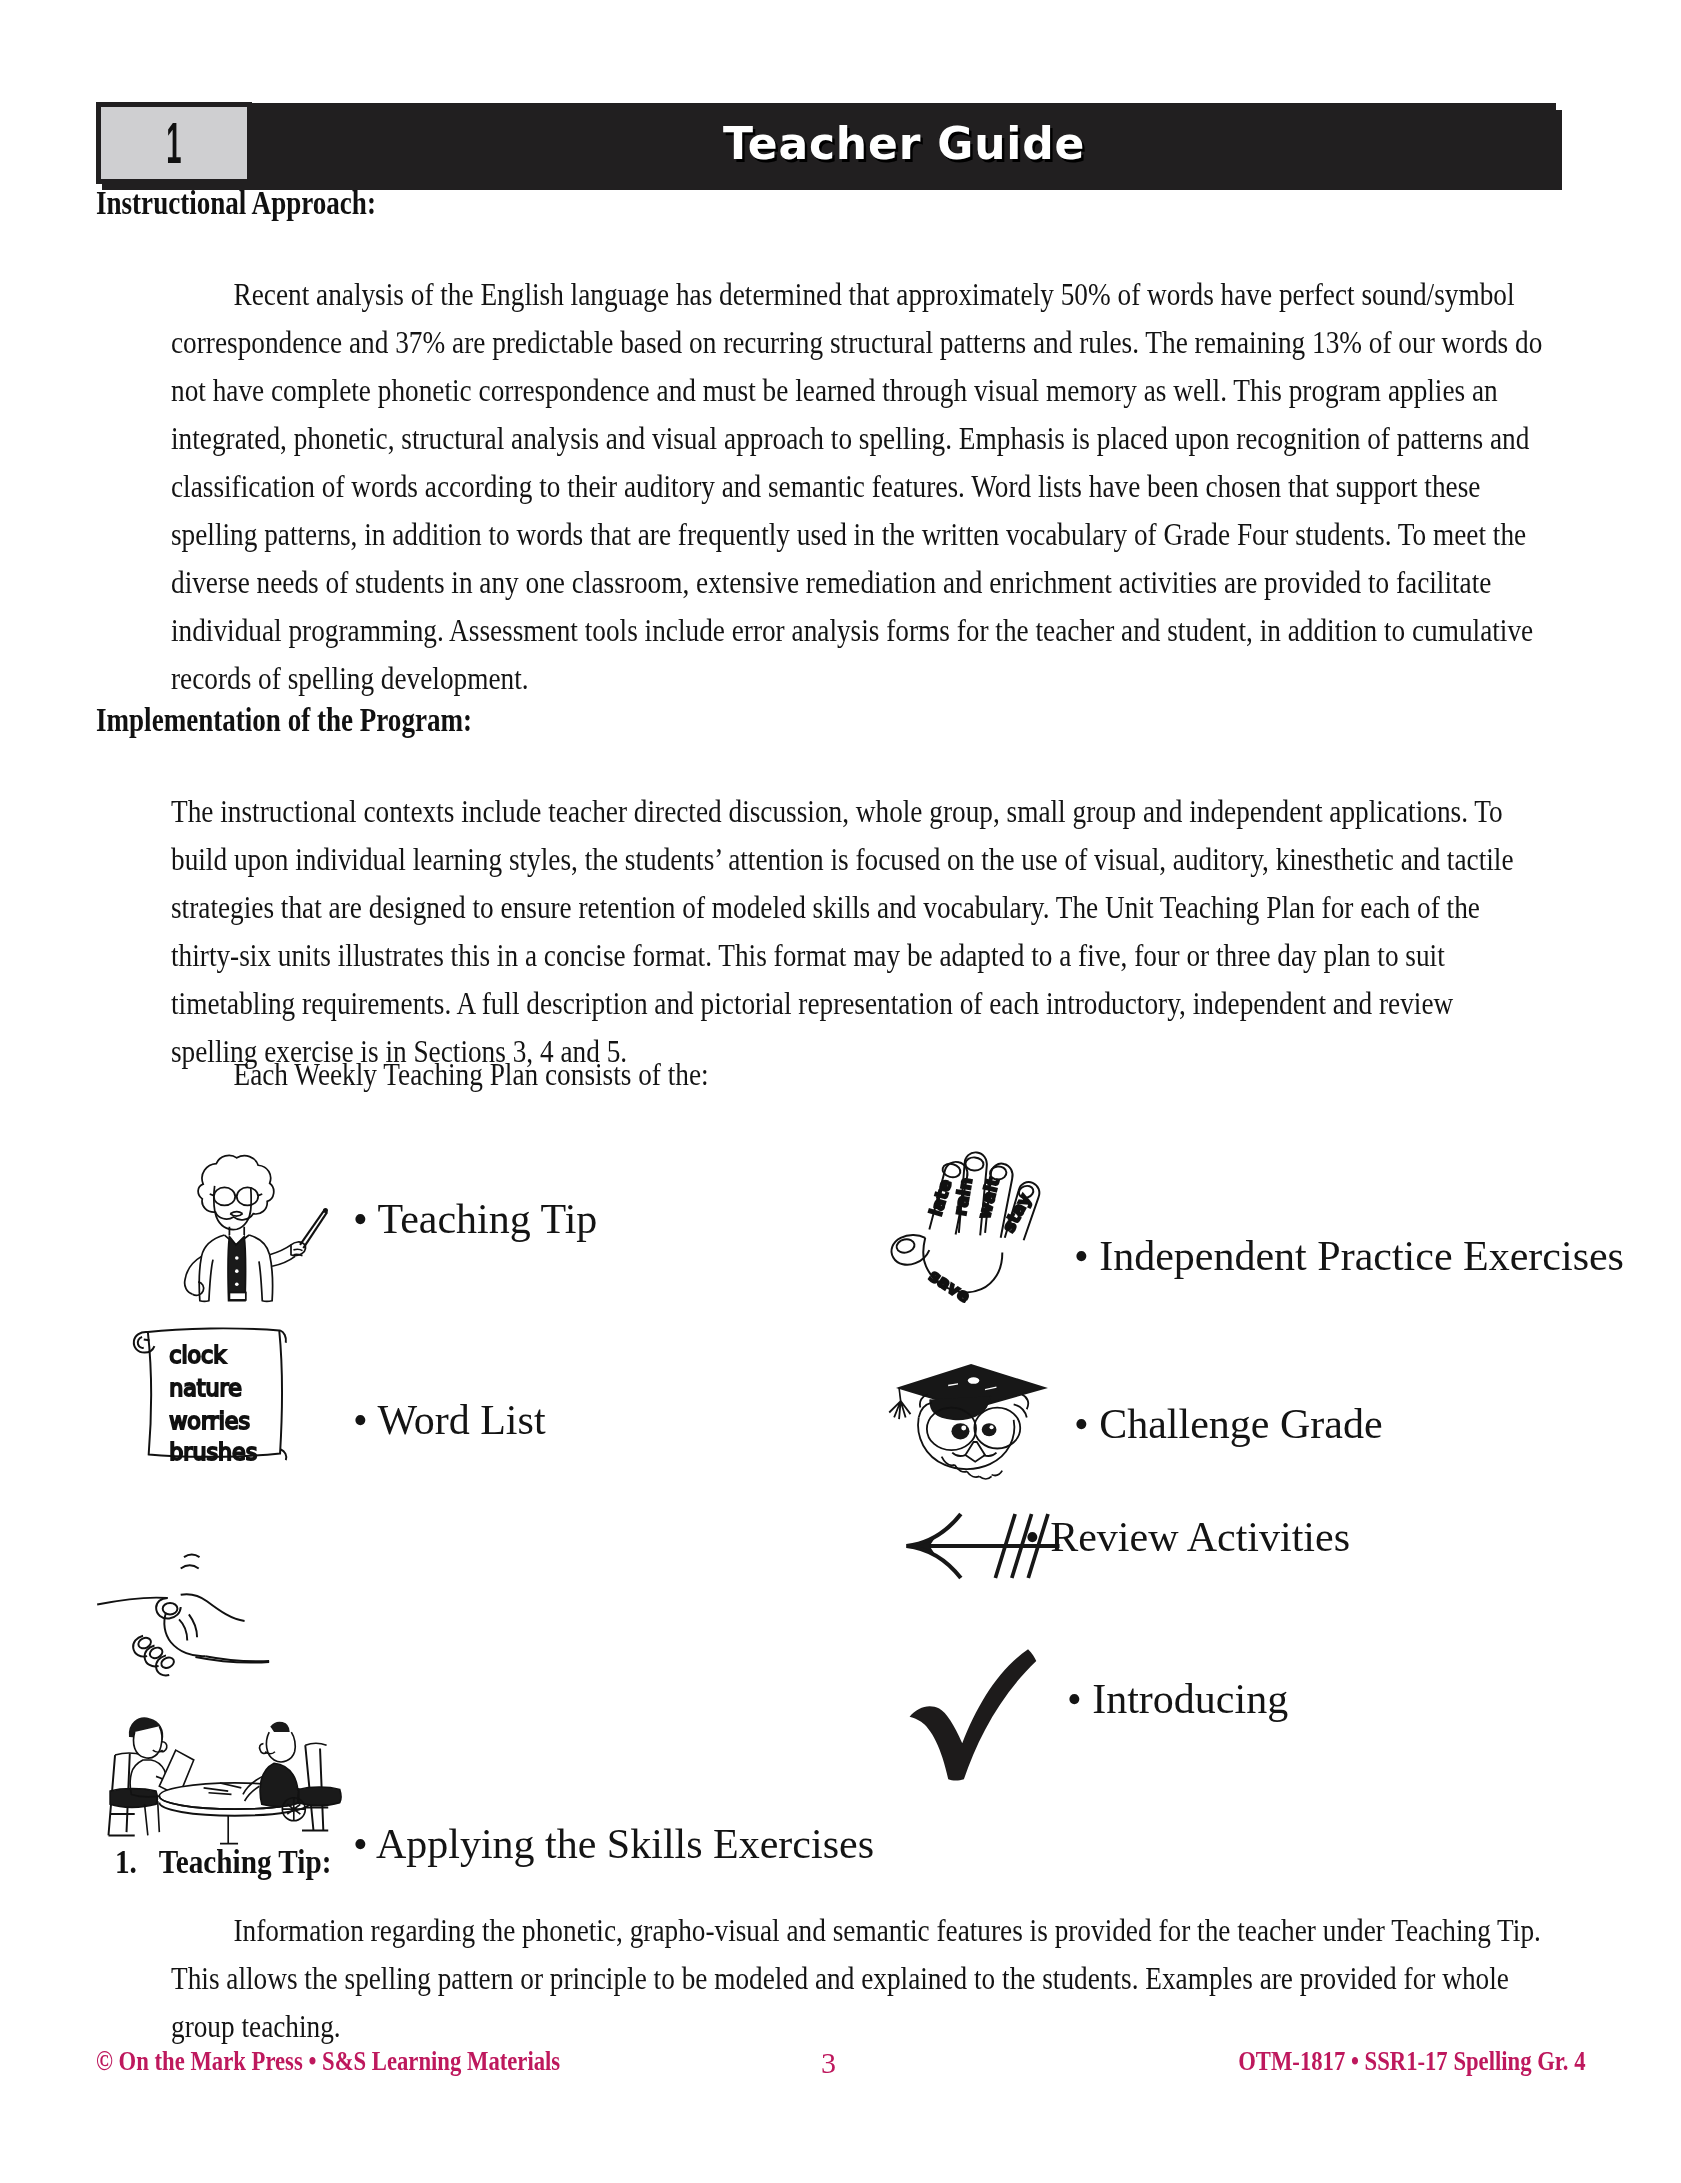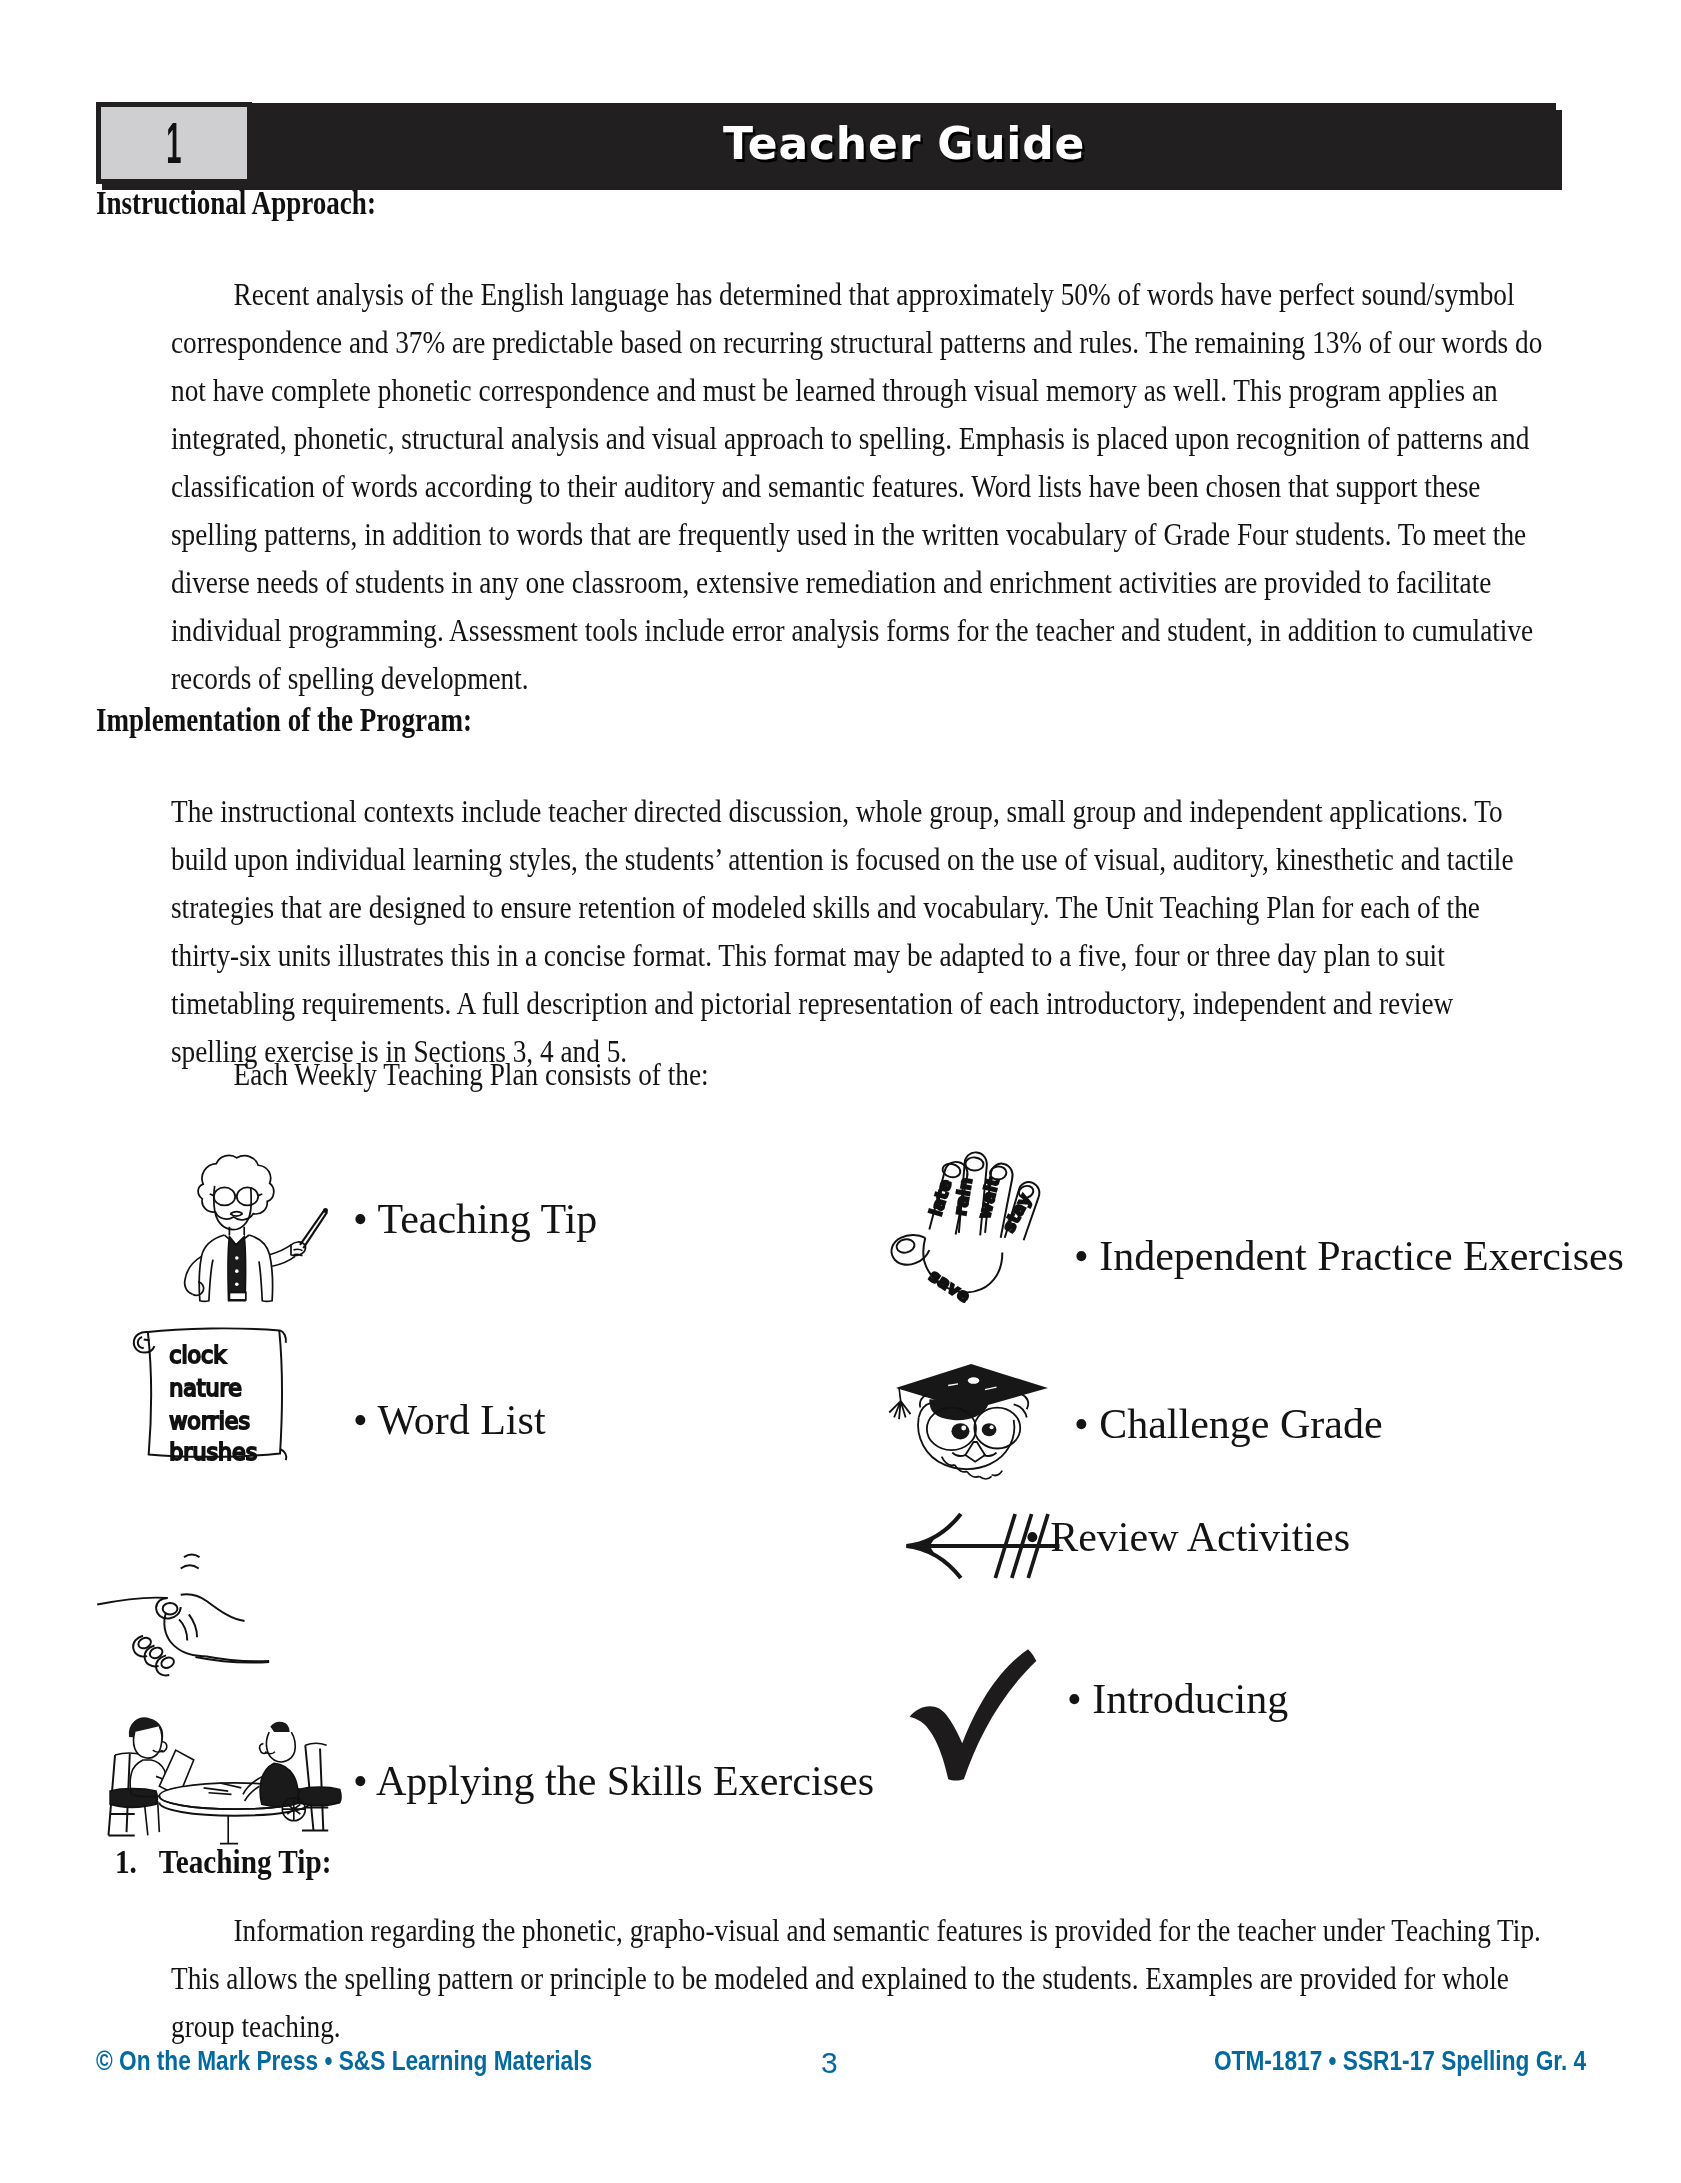--- a/index.html
+++ b/index.html
@@ -123,24 +123,24 @@
   }
   .numbered-head .num { display: inline-block; width: 51px; }
 
   
   .footer {
     position: absolute;
     left: 0;
     top: 2046px;
     width: 1682px;
     height: 41px;
-    font-family: Liberation Sans, sans-serif;
+    font-family: Liberation Serif, serif;
     font-weight: 700;
     font-size: 27px;
-    color: #0369a1;
+    color: #be185d;
   }
   .footer-left  { position:absolute; left: 96px; top: 0; transform: scaleX(0.84); transform-origin: left top; white-space: nowrap; }
   .footer-page  { position:absolute; left: 821px; top: 0; font-weight: 400; font-size: 30px; }
   .footer-right { position:absolute; right: 96px; top: 0; transform: scaleX(0.84); transform-origin: right top; white-space: nowrap; }
 
   
   .illus { position: absolute; }
   .illus svg { display: block; overflow: visible; }
 
   
@@ -389,21 +389,21 @@
       <path d="M202 104c-12 6-20 14-24 22"></path>
       <path d="M198 116c-8 5-14 11-18 18"></path>
 
       <path d="M254 66l10 104M272 70l4 100M250 170h32M252 142h30" stroke-width="2.4"></path>
       <path d="M254 66c8-3 18-3 26 0"></path>
       <path d="M246 120c14-4 36-4 50 0 2 6 2 12 0 16-16 5-36 5-50 0z" fill="#1a1a1a" stroke="#111"></path>
       <circle cx="240" cy="144" r="14"></circle>
       <path d="M232 138l16 12M232 150l16-12M240 130v28M226 144h28"></path>
     </svg>
   </div>
-  <div class="bullet-label" style="left:353px; top:1757px;">• Applying the Skills Exercises</div>
+  <div class="bullet-label" style="left:353px; top:1820px;">• Applying the Skills Exercises</div>
 
   <div class="numbered-head" style="left:115px; top:1843px;"><span class="num">1.</span><span>Teaching Tip:</span></div>
 
   <div class="body-par" style="left:171px; top:1907px; width:1560px;"><span class="ind"></span><span>Information regarding the phonetic, grapho-visual and semantic features is provided for the teacher under Teaching Tip.  This allows the spelling pattern or principle to be modeled and explained to the students.  Examples are provided for whole group teaching.</span></div>
 
   <div class="footer">
     <span class="footer-left">© On the Mark Press • S&amp;S Learning Materials</span>
     <span class="footer-page">3</span>
     <span class="footer-right">OTM-1817 • SSR1-17 Spelling Gr. 4</span>
   </div>

